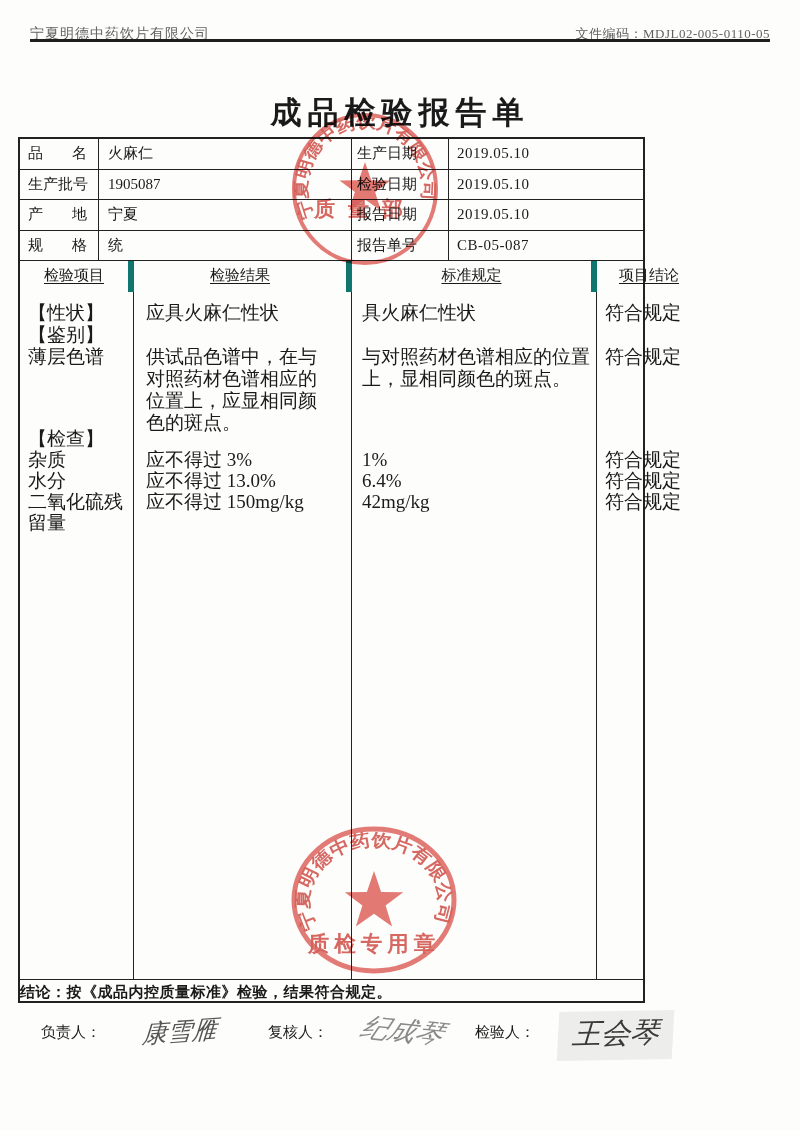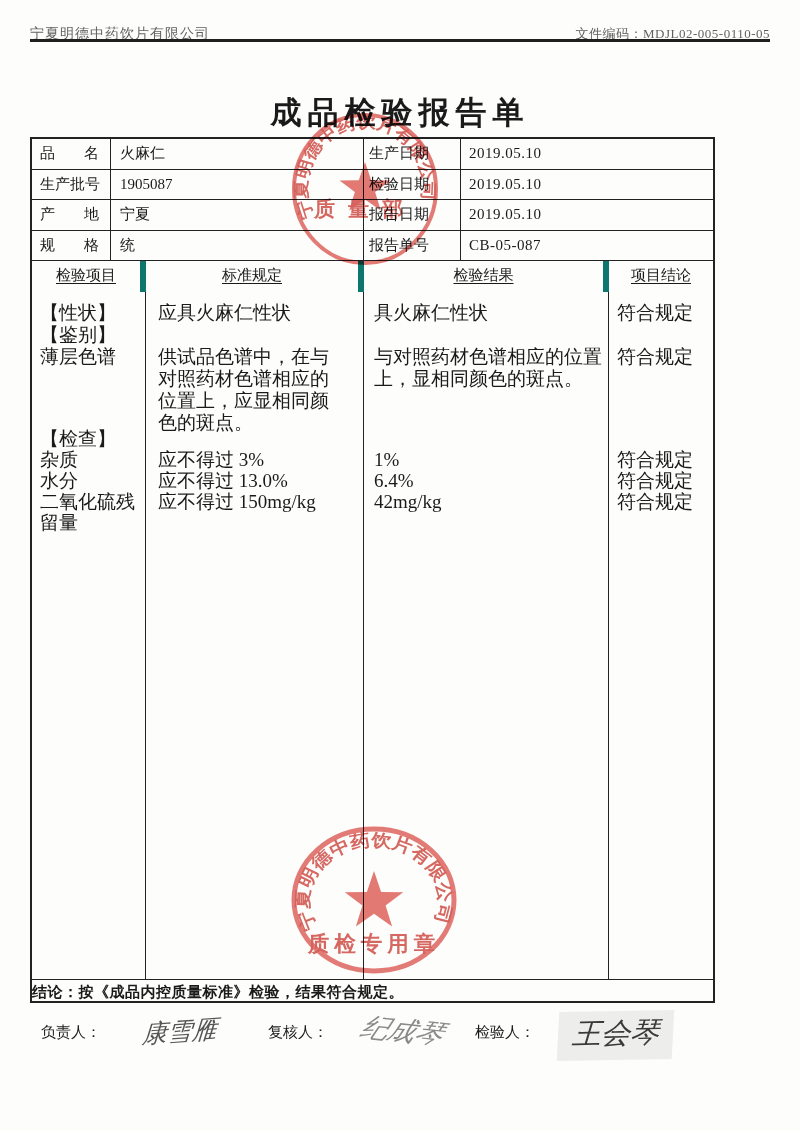--- a/index.html
+++ b/index.html
@@ -12,21 +12,21 @@
   
   .runhead { position:absolute; left:30px; top:18px; width:740px; height:24px;
              border-bottom:3px solid #1f1f1f; display:flex; justify-content:space-between;
              align-items:flex-end; overflow:hidden; }
   .runhead .co   { font-size:14px; color:#2b2b2b; opacity:.75; transform:translateY(4px); letter-spacing:1px;}
   .runhead .code { font-size:13px; color:#2b2b2b; opacity:.75; transform:translateY(4px); letter-spacing:.5px;}
   
   .title { position:absolute; left:0; top:92px; width:800px; text-align:center;
            font-size:31px; font-weight:bold; letter-spacing:6px; }
   
-  .doc { position:absolute; left:30px; top:137px; width:685px; height:866px;
+  .doc { position:absolute; left:18px; top:137px; width:627px; height:866px;
          border:2px solid #222; font-size:15px; }
   
   .info-row { display:grid; grid-template-columns:79px 253px 97px 252px;
               height:30.5px; line-height:29px; border-bottom:1px solid #222; }
   .info-row > div { overflow:hidden; white-space:nowrap; }
   .cell-l1 { border-right:1px solid #222; padding:0 11px 0 8px;
              text-align:justify; text-align-last:justify; }
   .cell-v1 { border-right:1px solid #222; padding-left:9px; }
   .cell-l2 { border-right:1px solid #222; padding-left:5px; }
   .cell-v2 { padding-left:8px; letter-spacing:.5px; }
@@ -104,22 +104,22 @@
     </div>
     <div class="info-row">
       <div class="cell-l1">规格</div>
       <div class="cell-v1">统</div>
       <div class="cell-l2">报告单号</div>
       <div class="cell-v2">CB-05-087</div>
     </div>
 
     <div class="insp-head">
       <div><span>检验项目</span></div>
+      <div><span>检验结果</span></div>
       <div><span>标准规定</span></div>
-      <div><span>检验结果</span></div>
       <div><span>项目结论</span></div>
     </div>
 
     <div class="insp-body">
       <div class="col-item">
         <div class="ln ln-0">【性状】</div>
         <div class="ln ln-1">【鉴别】</div>
         <div class="ln ln-2">薄层色谱</div>
         <div class="ln ln-3">【检查】</div>
         <div class="ln ln-4">杂质</div>

